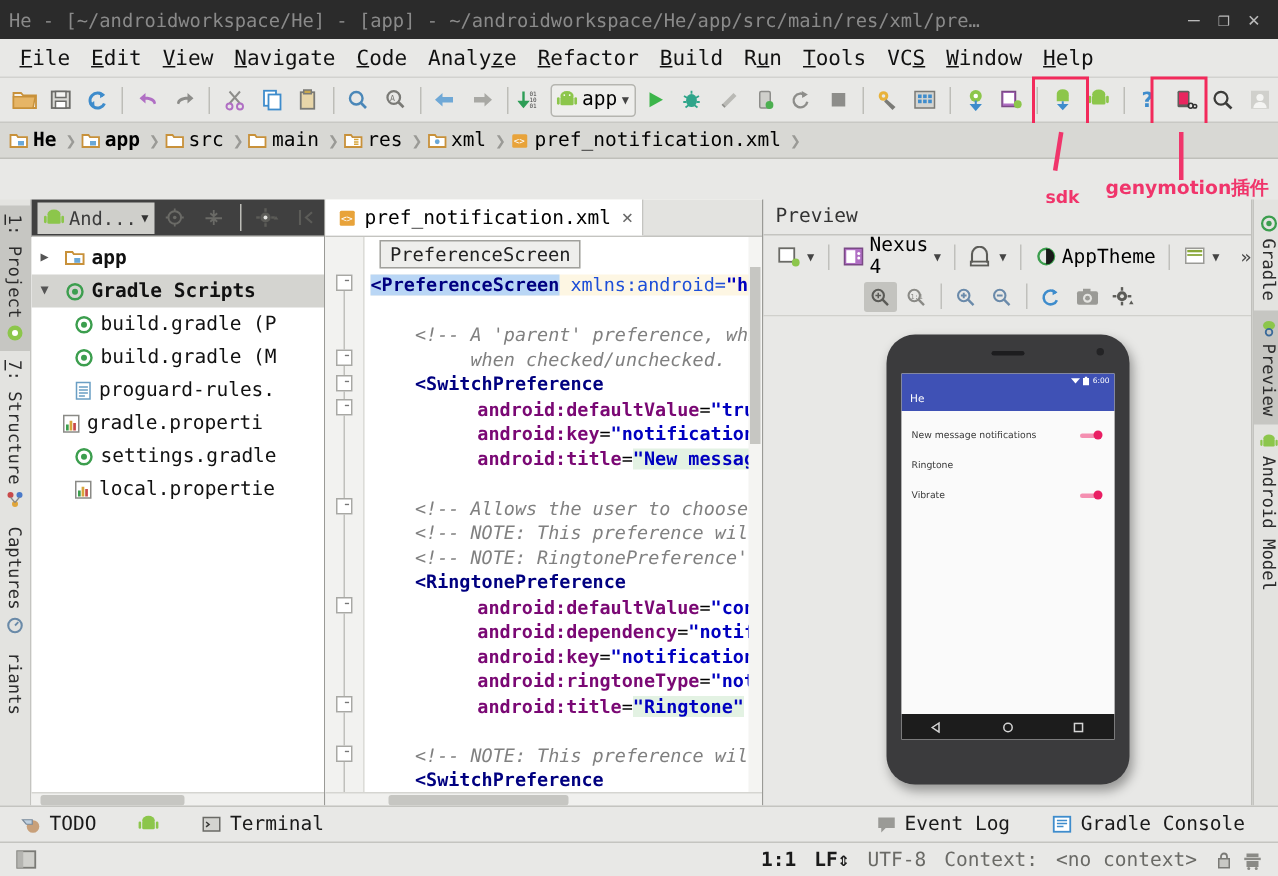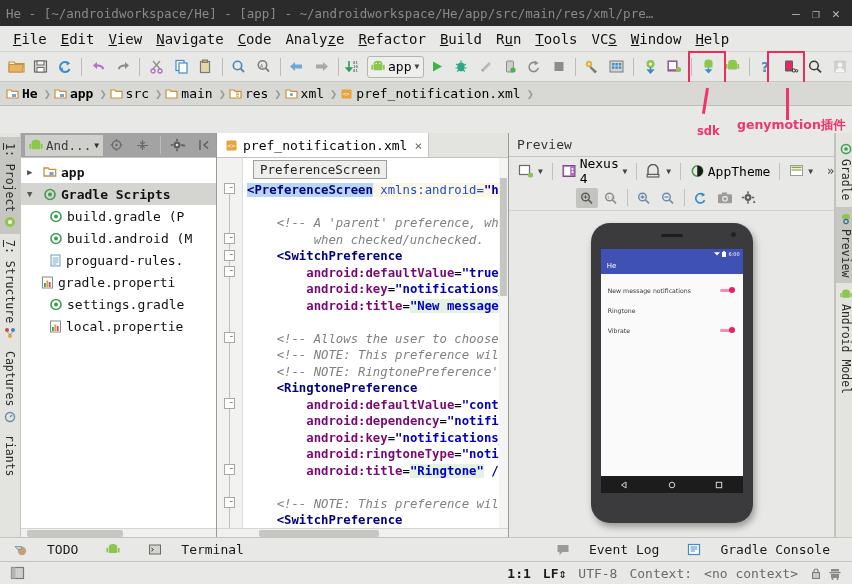--- a/index.html
+++ b/index.html
@@ -68,21 +68,21 @@
     font-family:"DejaVu Sans Mono", monospace; font-size:11.5px;
     color:#2b2b2b; padding:6px 3px; display:flex; align-items:center; gap:4px;
     white-space:nowrap;
   }
   .vtab.sel { background:#c6c6c2; }
   .vtab u { text-decoration:underline; }
 
   
   .projpanel { width:196px; background:#ffffff; display:flex; flex-direction:column;
                border-right:1px solid #9a9a96; }
-  .projhead { height:25px; background:#a3a3a3; display:flex; align-items:center;
+  .projhead { height:25px; background:#404040; display:flex; align-items:center;
               padding-left:4px; gap:2px; border-bottom:1px solid #c4c4c0; }
   .projhead .sel-combo {
     display:flex; align-items:center; gap:3px; background:#cfcfcb;
     height:21px; padding:0 4px; font-size:12.5px; color:#3c3c3c;
   }
   .projtree { flex:1; overflow:hidden; padding-top:3px; font-size:13px;
               font-family:"DejaVu Sans Mono", monospace; }
   .trow { height:22px; display:flex; align-items:center; gap:4px; padding-left:6px; white-space:nowrap; }
   .trow.sel { background:#d4d4d0; }
   .trow .arrow { width:12px; color:#555; font-size:9px; }
@@ -104,21 +104,21 @@
   .gutter .fold { position:absolute; left:7px; width:11px; height:11px;
                   border:1px solid #a8a8a4; background:#fff; }
   .gutter .fold:after { content:"-"; position:absolute; left:3px; top:-4px; color:#777; font-size:11px;}
   .gutter .foldline { position:absolute; left:12px; width:1px; background:#c0c0bc; }
   .codewrap { flex:1; position:relative; overflow:hidden; }
   pre.code {
     font-family:"DejaVu Sans Mono", monospace; font-size:12.3px; line-height:16.5px;
     padding:24px 0 0 4px; white-space:pre; color:#000;
   }
   .k-tag { color:#000080; font-weight:bold; }
-  .k-attr { color:#7a0874; font-weight:bold; }
+  .k-attr { color:#7a0874; font-weight:bold;margin-left:12px; }
   .k-val { color:#0000c0; font-weight:bold; }
   .k-ns { color:#1d4ed8; font-weight:normal; }
   .k-com { color:#808080; font-style:italic; }
   .hl-sel { background:#b9d6f5; }
   .hl-str { background:#e3f2e3; }
   .hl-line { background:#fdf6e3; }
   .tooltip {
     position:absolute; left:10px; top:2px; z-index:5;
     background:#eeeeec; border:1px solid #a0a09c; padding:1px 6px;
     font-family:"DejaVu Sans Mono",monospace; font-size:12.5px; color:#222;
@@ -172,21 +172,21 @@
   .navbar { height:17px; background:#1c1c1c; display:flex; align-items:center;
             justify-content:space-around;}
   .navbar i { display:block; color:#d4d4d4; }
 
   
   .toolstrip {
     position:absolute; left:0; top:537px; width:852px; height:25px;
     background:#e8e8e6; border-top:1px solid #c4c4c0; border-bottom:1px solid #c4c4c0;
     display:flex; align-items:center; font-size:13px;
   }
-  .ts-item { display:flex; align-items:center; gap:19px; padding:0 14px; color:#1a1a1a;}
+  .ts-item { display:flex; align-items:center; gap:5px; padding:0 14px; color:#1a1a1a;}
   .ts-item u { text-decoration:underline; }
   .statusbar {
     position:absolute; left:0; top:562px; width:852px; height:22px;
     background:#e8e8e6; display:flex; align-items:center; font-size:13px; color:#6a6a66;
   }
   .statusbar .sb { padding:0 6px; }
   .statusbar .sb.dark { color:#1a1a1a; }
 
   
   .anno { position:absolute; color:#f0356b; font-family:"DejaVu Sans", sans-serif;
@@ -606,21 +606,21 @@
                 <circle cx="7" cy="6.5" r="5" fill="none" stroke="#3c9e4e" stroke-width="1.6"></circle>
                 <circle cx="7" cy="6.5" r="2" fill="#3c9e4e"></circle>
               </svg></span>
           <span class="lbl">build.gradle (P</span>
         </div>
         <div class="trow" style="padding-left:28px">
           <span class="ic"><svg width="14" height="13" viewBox="0 0 14 13">
                 <circle cx="7" cy="6.5" r="5" fill="none" stroke="#3c9e4e" stroke-width="1.6"></circle>
                 <circle cx="7" cy="6.5" r="2" fill="#3c9e4e"></circle>
               </svg></span>
-          <span class="lbl">build.android (M</span>
+          <span class="lbl">build.gradle (M</span>
         </div>
         <div class="trow" style="padding-left:28px">
           <span class="ic"><svg width="13" height="13" viewBox="0 0 13 13">
                 <rect x="2" y="1" width="9" height="11" fill="#fff" stroke="#6a9ec4"></rect>
                 <path d="M3.6 4h6M3.6 6h6M3.6 8h6M3.6 10h4" stroke="#6a9ec4" stroke-width=".9"></path>
               </svg></span>
           <span class="lbl">proguard-rules.</span>
         </div>
         <div class="trow" style="padding-left:20px">
           <span class="ic"><svg width="13" height="13" viewBox="0 0 13 13">

